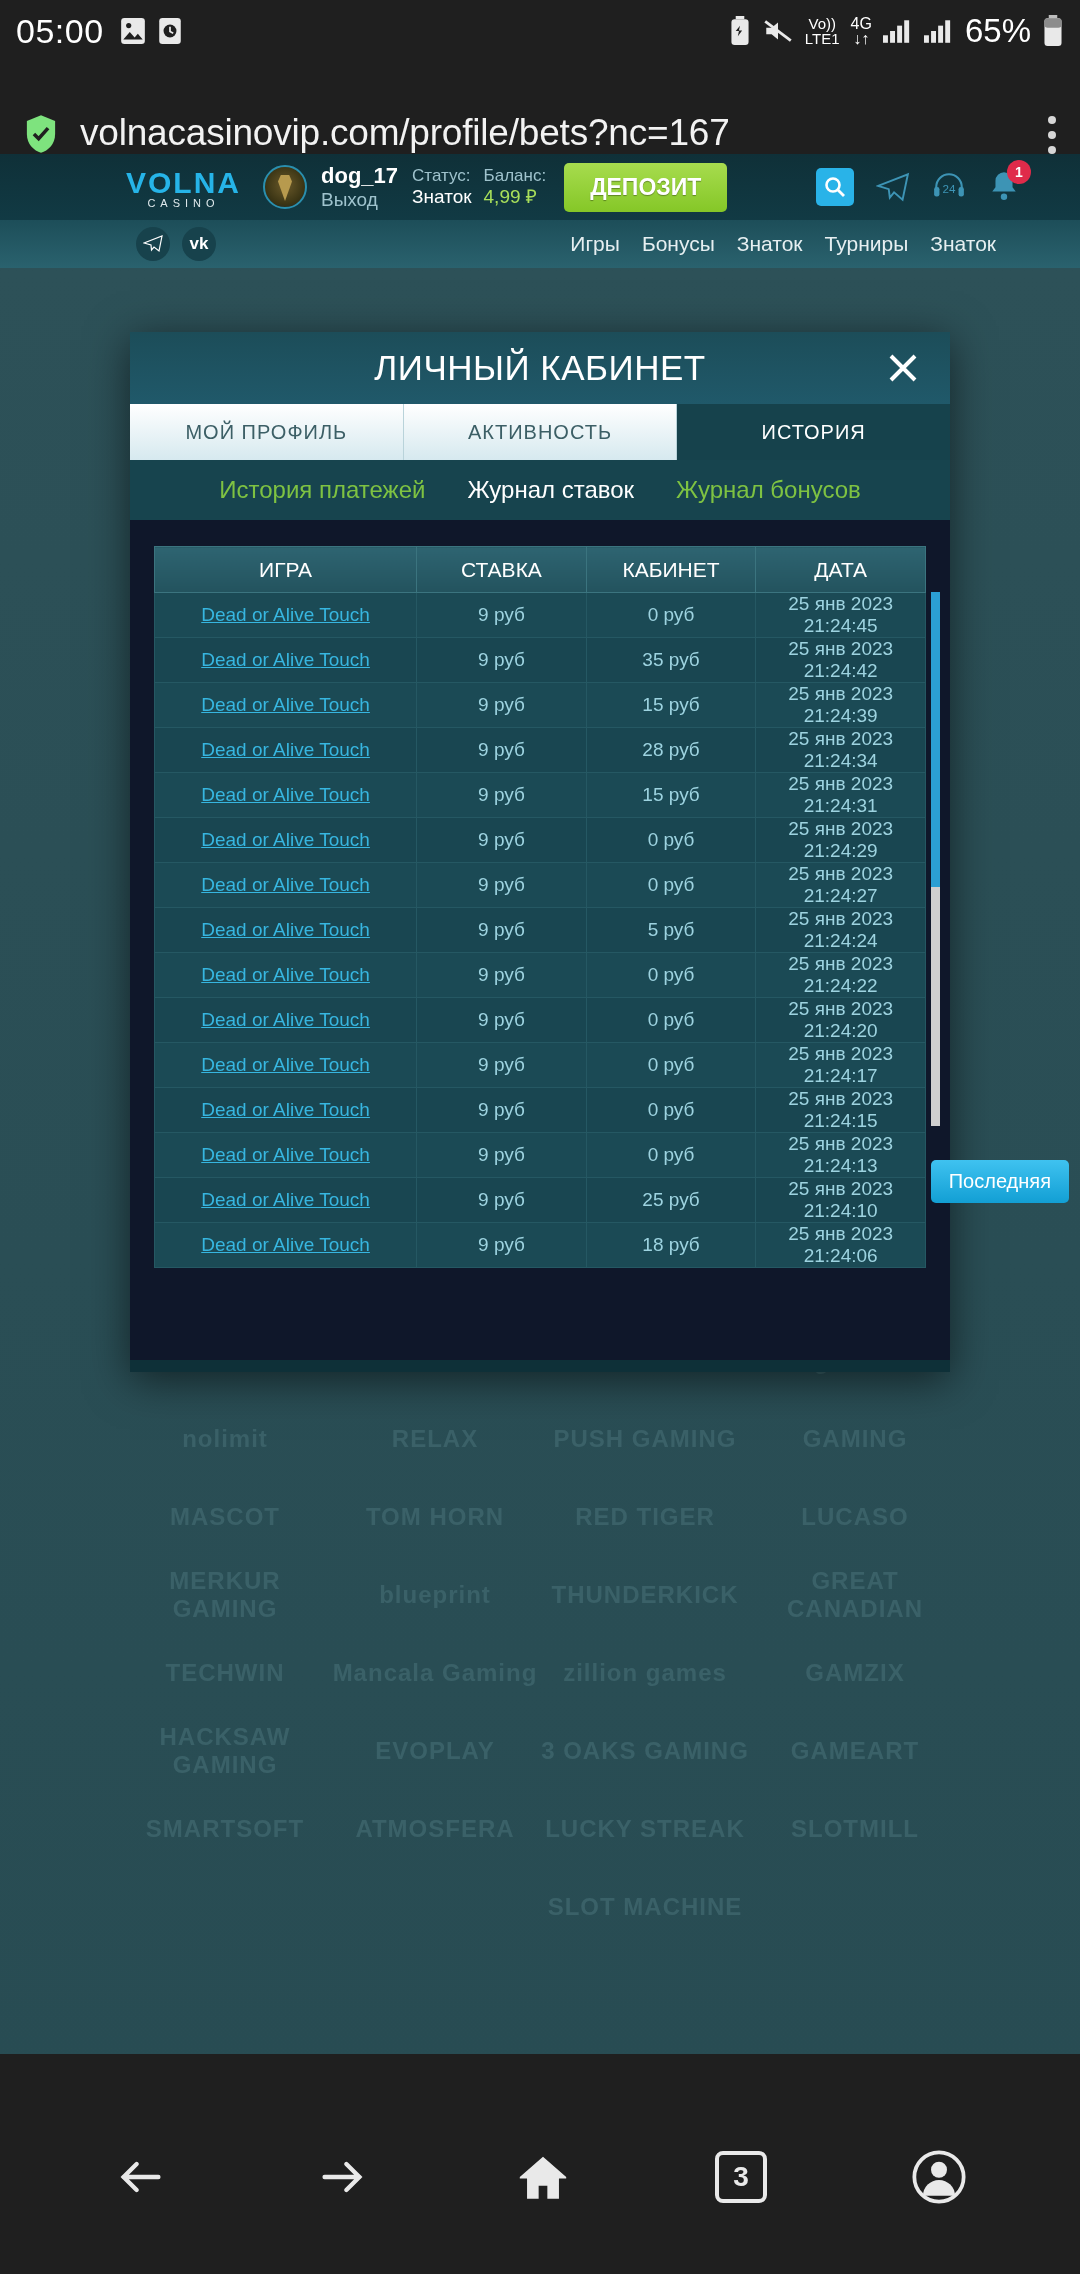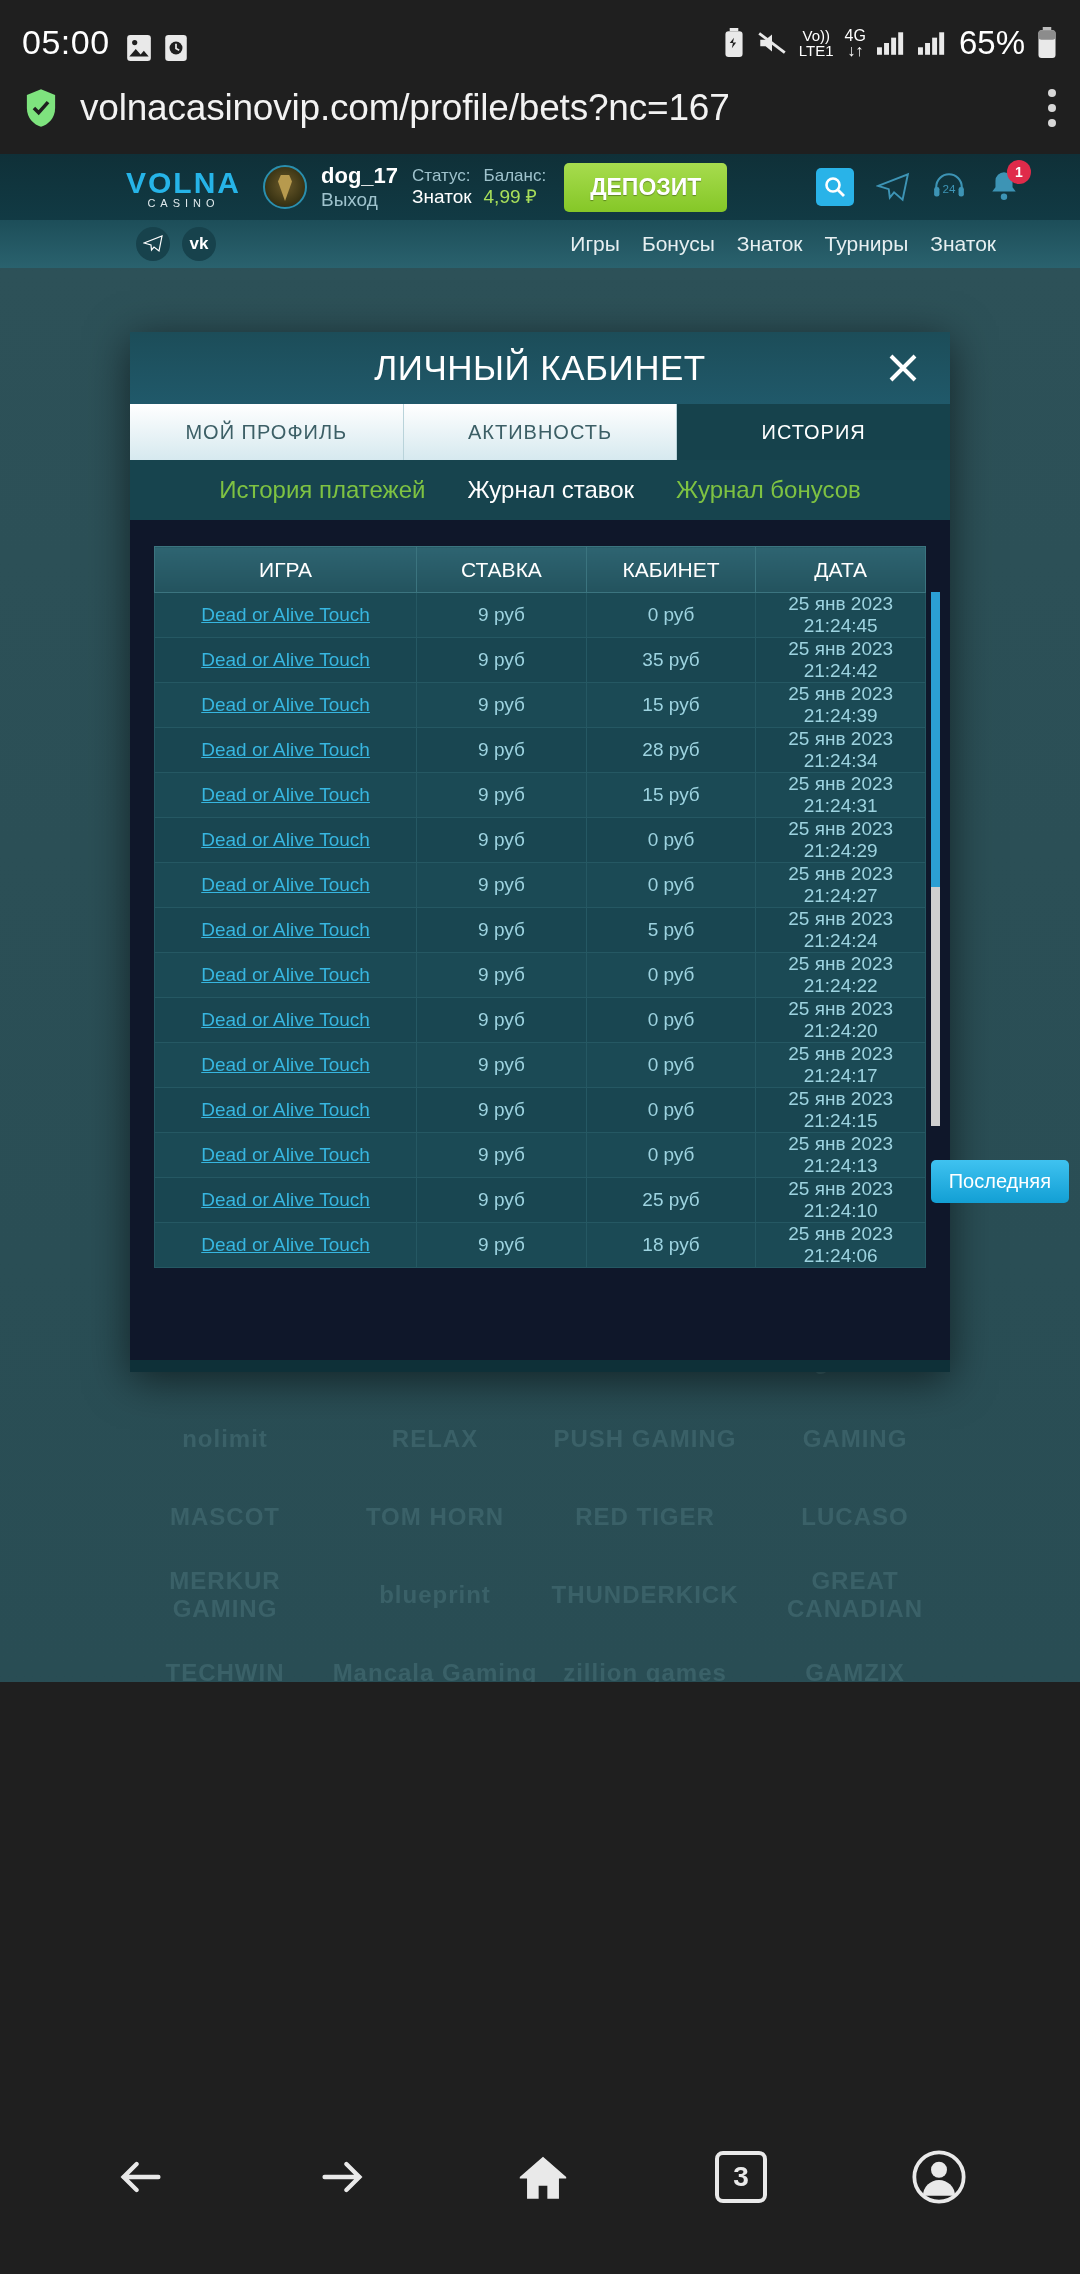--- a/index.html
+++ b/index.html
@@ -3,42 +3,42 @@
 <meta charset="utf-8">
 <style>
   * { margin:0; padding:0; box-sizing:border-box; }
   html,body { width:1080px; height:2274px; background:#000; }
   body { font-family:"Liberation Sans", sans-serif; overflow:hidden; }
 
   
   .phone { position:relative; width:1080px; height:2274px; background:#1f1f1f; overflow:hidden; }
 
   .statusbar { position:absolute; left:0; top:0; width:1080px; height:62px;
-               display:flex; align-items:flex-end; color:#fff; padding:0 22px; }
+               display:flex; align-items:center; color:#fff; padding:0 16px; }
   .sb-clock { font-size:34px; letter-spacing:.5px; }
   .sb-left-icons { display:flex; align-items:center; gap:12px; margin-left:16px; }
   .sb-right { margin-left:auto; display:flex; align-items:center; gap:11px; }
   .sb-ico { display:inline-block; }
   .sb-vo { font-size:15px; line-height:15px; text-align:center; }
   .sb-4g { font-size:16px; line-height:15px; text-align:center; }
   .sb-batt-txt { font-size:33px; }
 
   .urlbar { position:absolute; left:0; top:62px; width:1080px; height:92px;
-            display:flex; align-items:center; padding:0 24px; background:#1f1f1f; }
+            display:flex; align-items:flex-end; padding:0 24px; background:#1f1f1f; }
   .shield { width:34px; height:40px; flex:0 0 auto; }
   .urltext { margin-left:22px; font-size:37px; color:#f2f2f2; white-space:nowrap;
              overflow:hidden; letter-spacing:-.2px;
              -webkit-mask-image:linear-gradient(to right,#000 94%,rgba(0,0,0,.25) 100%);
              mask-image:linear-gradient(to right,#000 94%,rgba(0,0,0,.25) 100%);
              width:880px; }
   .kebab { margin-left:auto; display:flex; flex-direction:column; gap:7px; align-items:center; }
   .kebab i { width:8px; height:8px; border-radius:50%; background:#d7d7d7; display:block; }
 
   
-  .page { position:absolute; left:0; top:154px; width:1080px; height:1528px;
+  .page { position:absolute; left:0; top:154px; width:1080px; height:1900px;
           background:#2c4f57; overflow:hidden; }
 
   
   .site-header { position:relative; height:66px; background:linear-gradient(180deg,#0f3038 0%,#113a44 100%);
                  display:flex; align-items:center; padding:0 26px; }
   .logo { margin-left:100px; display:flex; flex-direction:column; align-items:center; }
   .logo-main { font-size:30px; font-weight:bold; color:#26b4e8; letter-spacing:2px;
                font-family:"Liberation Sans",sans-serif; }
   .logo-sub { font-size:11px; color:#dfe9ec; letter-spacing:5px; margin-top:-3px; }
   .avatar { width:44px; height:44px; border-radius:50%; margin-left:22px;

